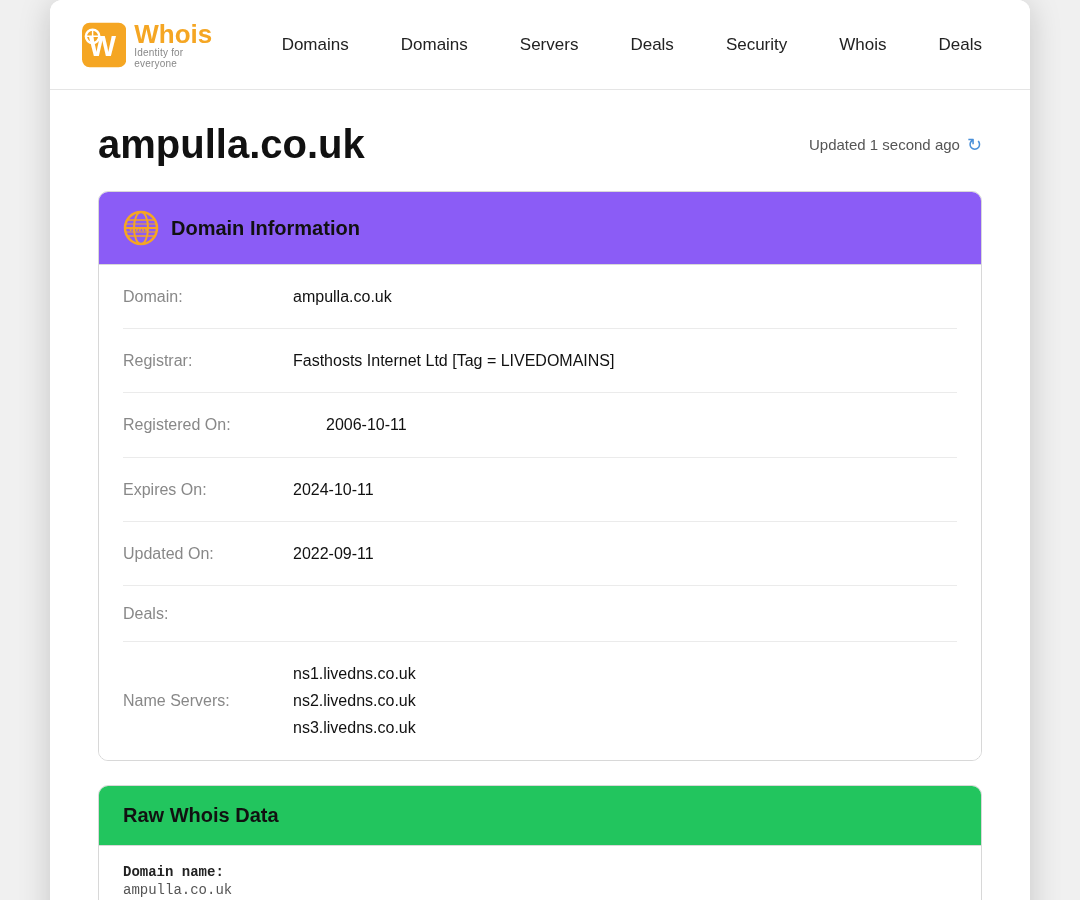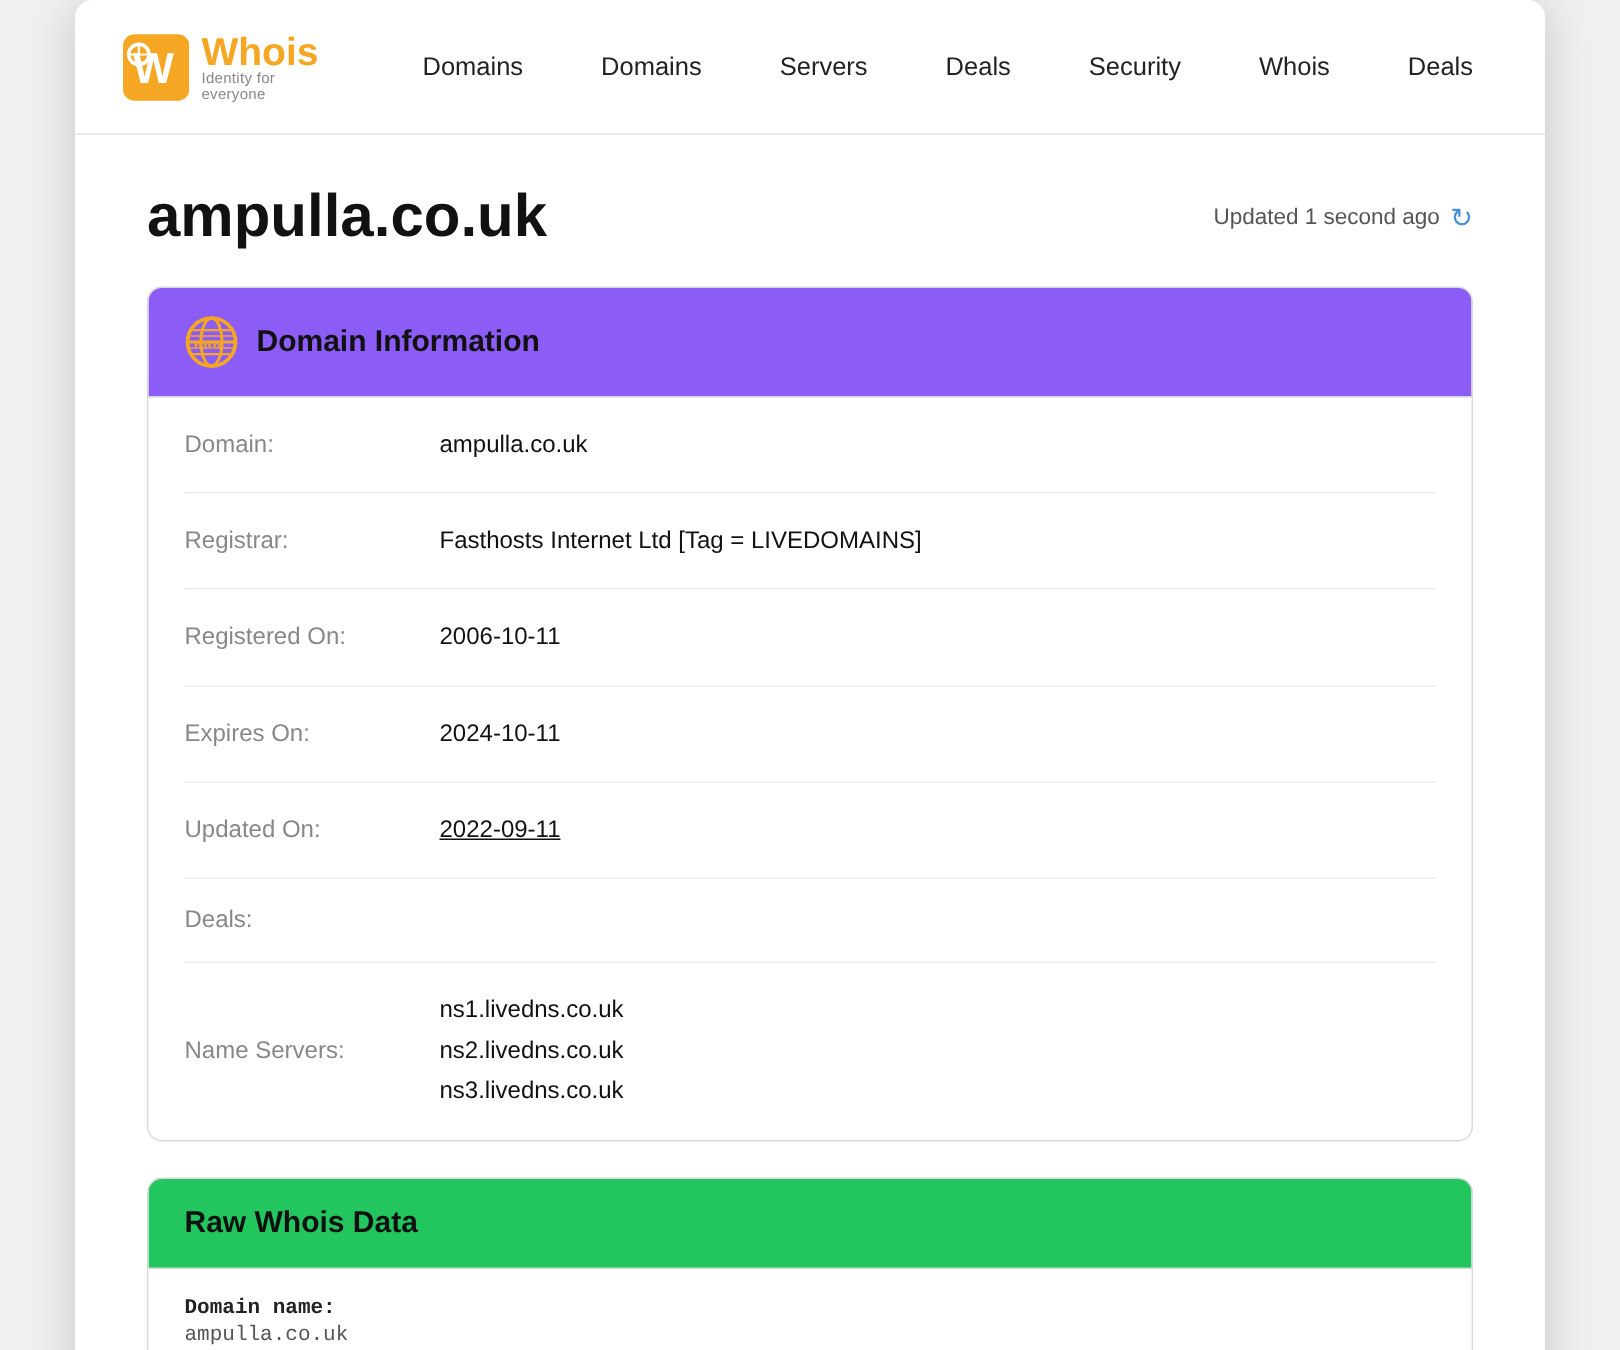--- a/index.html
+++ b/index.html
@@ -244,29 +244,29 @@
         <div class="info-row">
               <span class="info-label">Domain:</span>
               <span class="info-value" style="white-space: pre-line;">ampulla.co.uk</span>
             </div>
             <div class="info-row">
               <span class="info-label">Registrar:</span>
               <span class="info-value" style="white-space: pre-line;">Fasthosts Internet Ltd [Tag = LIVEDOMAINS]</span>
             </div>
             <div class="info-row">
               <span class="info-label">Registered On:</span>
-              <span class="info-value" style="white-space: pre-line;">2006-10-11</span>
+              <span class="info-value" style="white-space: pre-line; margin-left: 33px;">2006-10-11</span>
             </div>
             <div class="info-row">
               <span class="info-label">Expires On:</span>
               <span class="info-value" style="white-space: pre-line;">2024-10-11</span>
             </div>
             <div class="info-row">
               <span class="info-label">Updated On:</span>
-              <span class="info-value" style="white-space: pre-line; text-decoration: underline;">2022-09-11</span>
+              <span class="info-value" style="white-space: pre-line;">2022-09-11</span>
             </div>
             <div class="info-row">
               <span class="info-label">Deals:</span>
             </div>
             <div class="info-row">
               <span class="info-label">Name Servers:</span>
               <span class="info-value" style="white-space: pre-line;">ns1.livedns.co.uk
 ns2.livedns.co.uk
 ns3.livedns.co.uk</span>
             </div>

